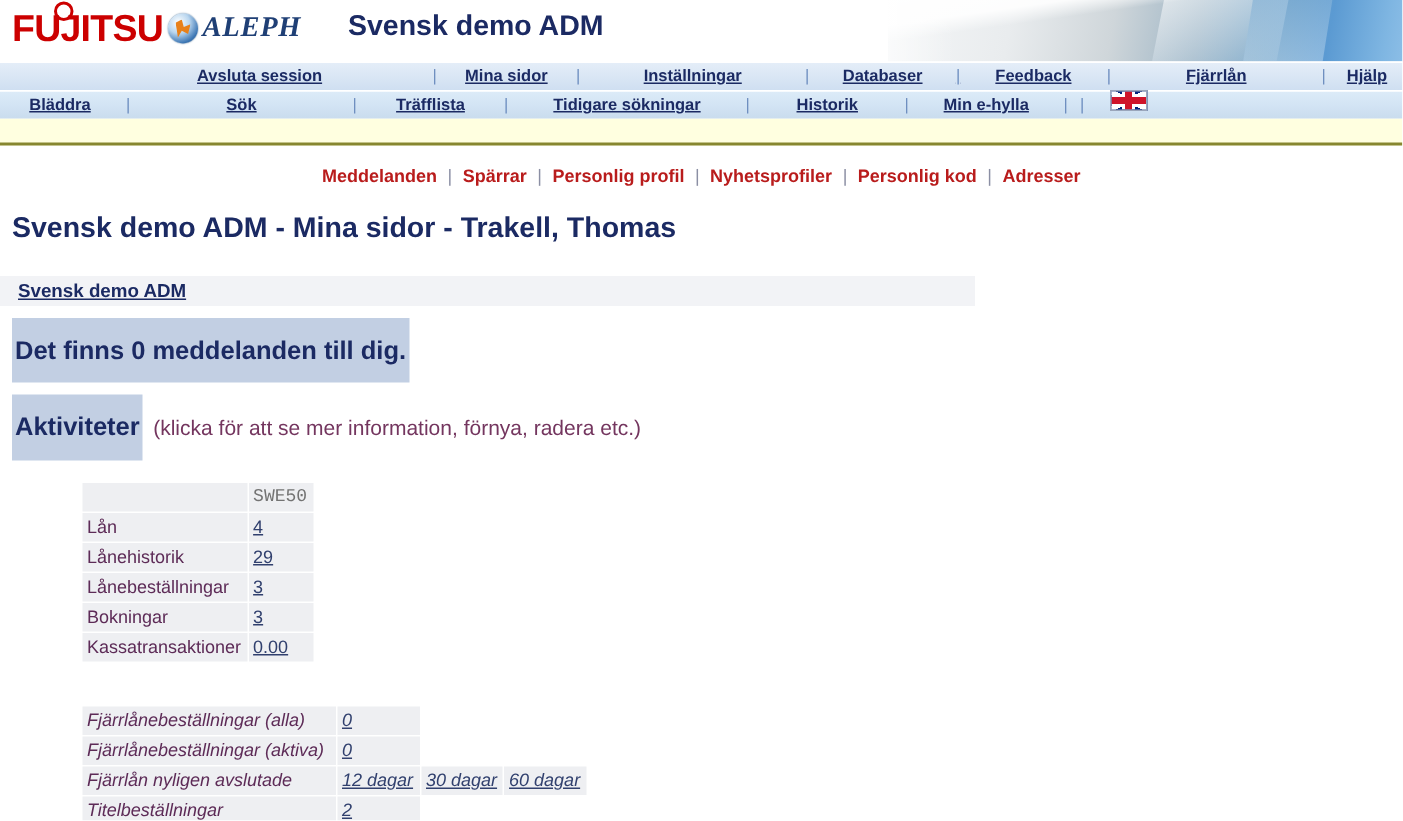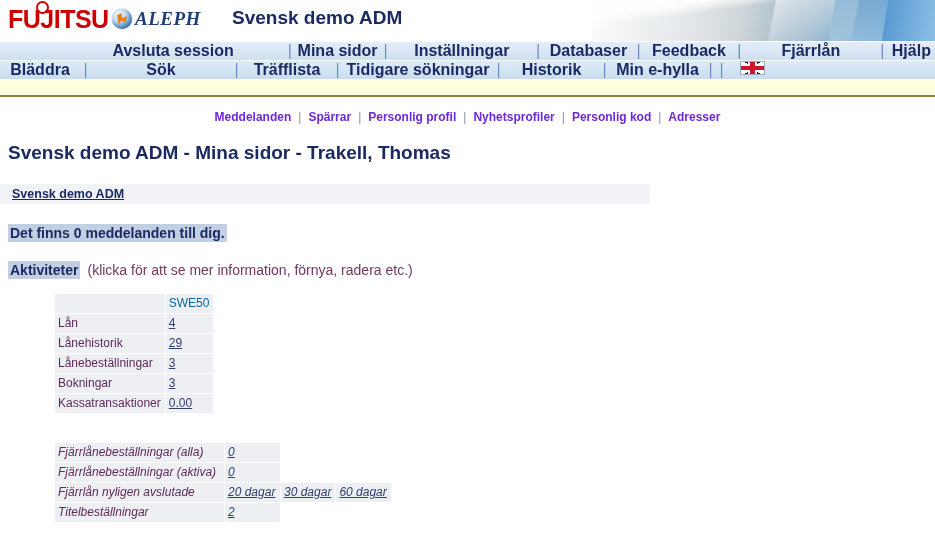--- a/index.html
+++ b/index.html
@@ -139,24 +139,25 @@
     border-top: 1px solid #ffffff;
     position: relative;
   }
   .navbar.row2 {
     background: linear-gradient(180deg, #dcebf8 0%, #d3e4f4 50%, #c9dcee 100%);
   }
   .navrow {
     display: flex;
     align-items: center;
     height: 18px;
-    font-size: 16px;
+    font-size: 11px;
     font-weight: bold;
     color: #1b2a63;
     white-space: nowrap;
+    text-decoration: underline;
   }
   .navitem {
     text-align: center;
     color: #1b2a63;
     cursor: pointer;
     line-height: 18px;
   }
   .navsep {
     color: #6f8fc0;
     font-weight: normal;
@@ -202,21 +203,21 @@
   .submenu {
     display: flex;
     justify-content: center;
     align-items: center;
     height: 20px;
     margin-top: 10px;
     font-size: 12px;
     font-weight: bold;
   }
   .submenu a {
-    color: #6d28d9;
+    color: #b91c1c;
     text-decoration: none;
     padding: 0 7px;
     cursor: pointer;
   }
   .submenu .sep {
     color: #8b8fa4;
     font-weight: normal;
   }
 
   
@@ -244,24 +245,24 @@
     text-decoration: underline;
     cursor: pointer;
   }
 
   
   .msg-line {
     margin: 20px 0 0 8px;
   }
   .hl {
     background: #c2cfe3;
-    font-size: 14px;
-    font-weight: bold;
-    color: #1b2a63;
-    padding: 1px 2px;
+    font-size: 17px;
+    font-weight: bold;
+    color: #1b2a63;
+    padding: 12px 2px;
   }
   .act-line {
     margin: 19px 0 0 8px;
     display: flex;
     align-items: baseline;
   }
   .act-note {
     font-size: 14px;
     color: #74365f;
     margin-left: 7px;
@@ -275,21 +276,22 @@
     color: #5d2b57;
   }
   .tbl td {
     background: #eeeff2;
     padding: 2px 4px 2px 3px;
     line-height: 15px;
     white-space: nowrap;
     vertical-align: top;
   }
   .tbl td.hdr {
-    color: #0369a1;
+    color: #737373;
+    font-family: Liberation Mono, monospace;
   }
   .tbl td.blank {
     background: #eeeff2;
   }
   .tbl a {
     color: #31406e;
     text-decoration: underline;
     cursor: pointer;
   }
   .tbl .valcell {
@@ -437,21 +439,21 @@
           <td style="background: rgb(255, 255, 255);">&nbsp;</td>
         </tr>
         <tr>
           <td class="lbl">Fjärrlånebeställningar (aktiva)</td>
           <td class="valcell"><a>0</a></td>
           <td style="background: rgb(255, 255, 255);">&nbsp;</td>
           <td style="background: rgb(255, 255, 255);">&nbsp;</td>
         </tr>
         <tr>
           <td class="lbl">Fjärrlån nyligen avslutade</td>
-          <td class="valcell"><a>20 dagar</a></td>
+          <td class="valcell"><a>12 dagar</a></td>
           <td class="daycell"><a>30 dagar</a></td>
           <td class="daycell"><a>60 dagar</a></td>
         </tr>
         <tr>
           <td class="lbl">Titelbeställningar</td>
           <td class="valcell"><a>2</a></td>
           <td style="background: rgb(255, 255, 255);">&nbsp;</td>
           <td style="background: rgb(255, 255, 255);">&nbsp;</td>
         </tr>
       </tbody>

